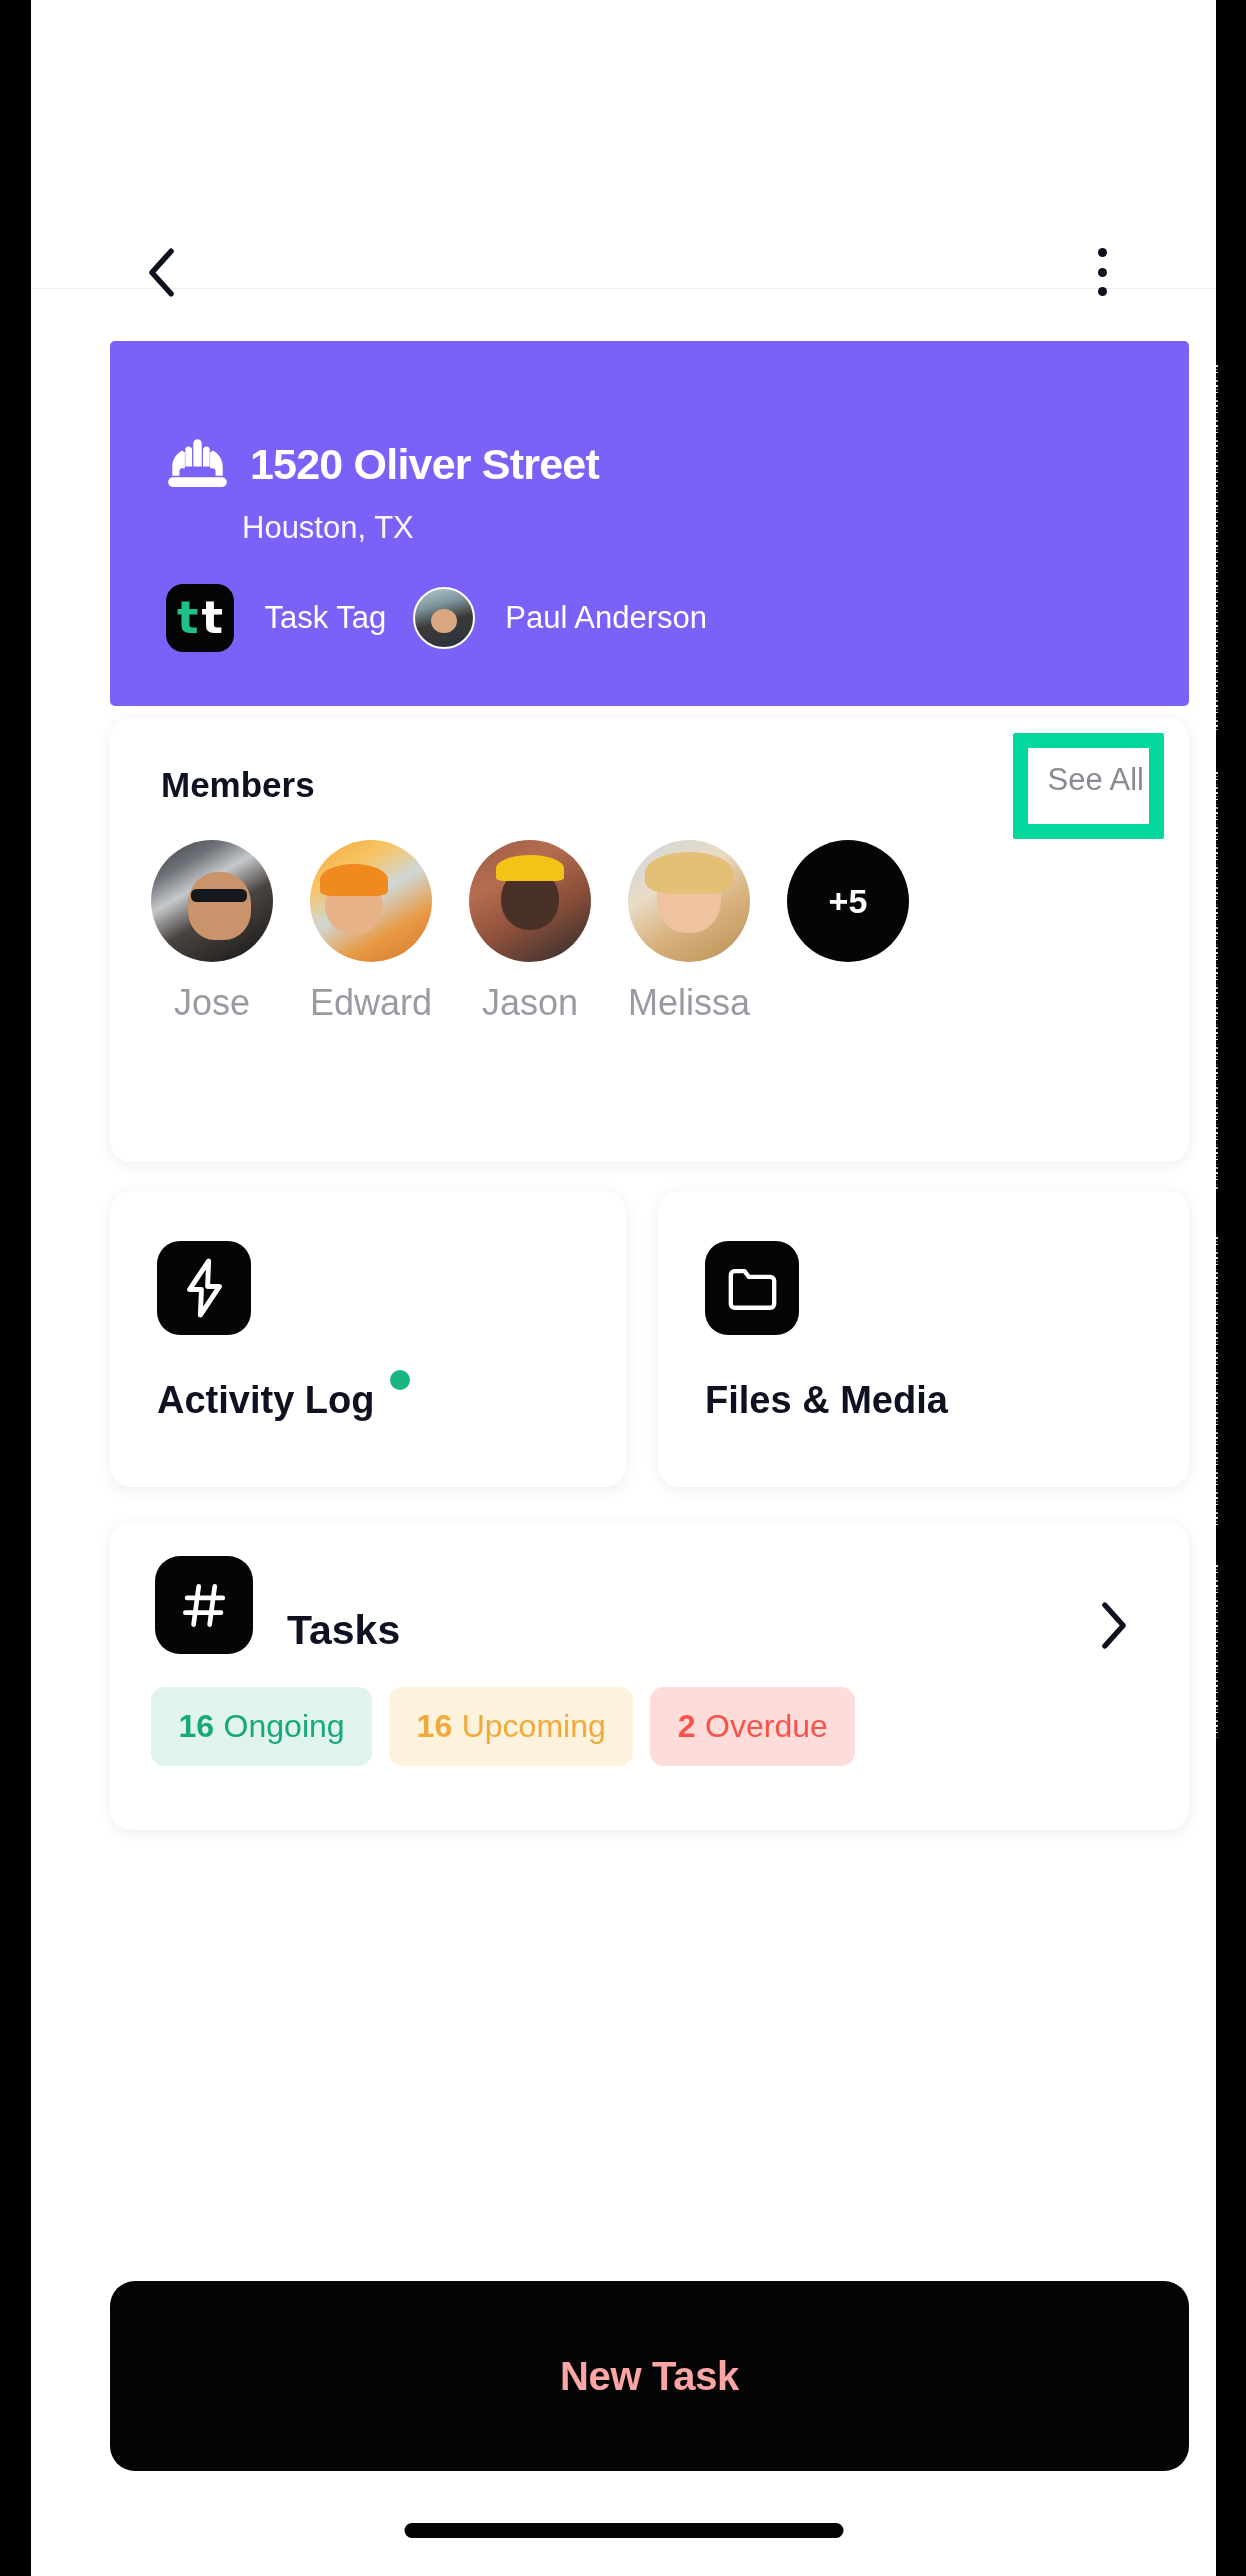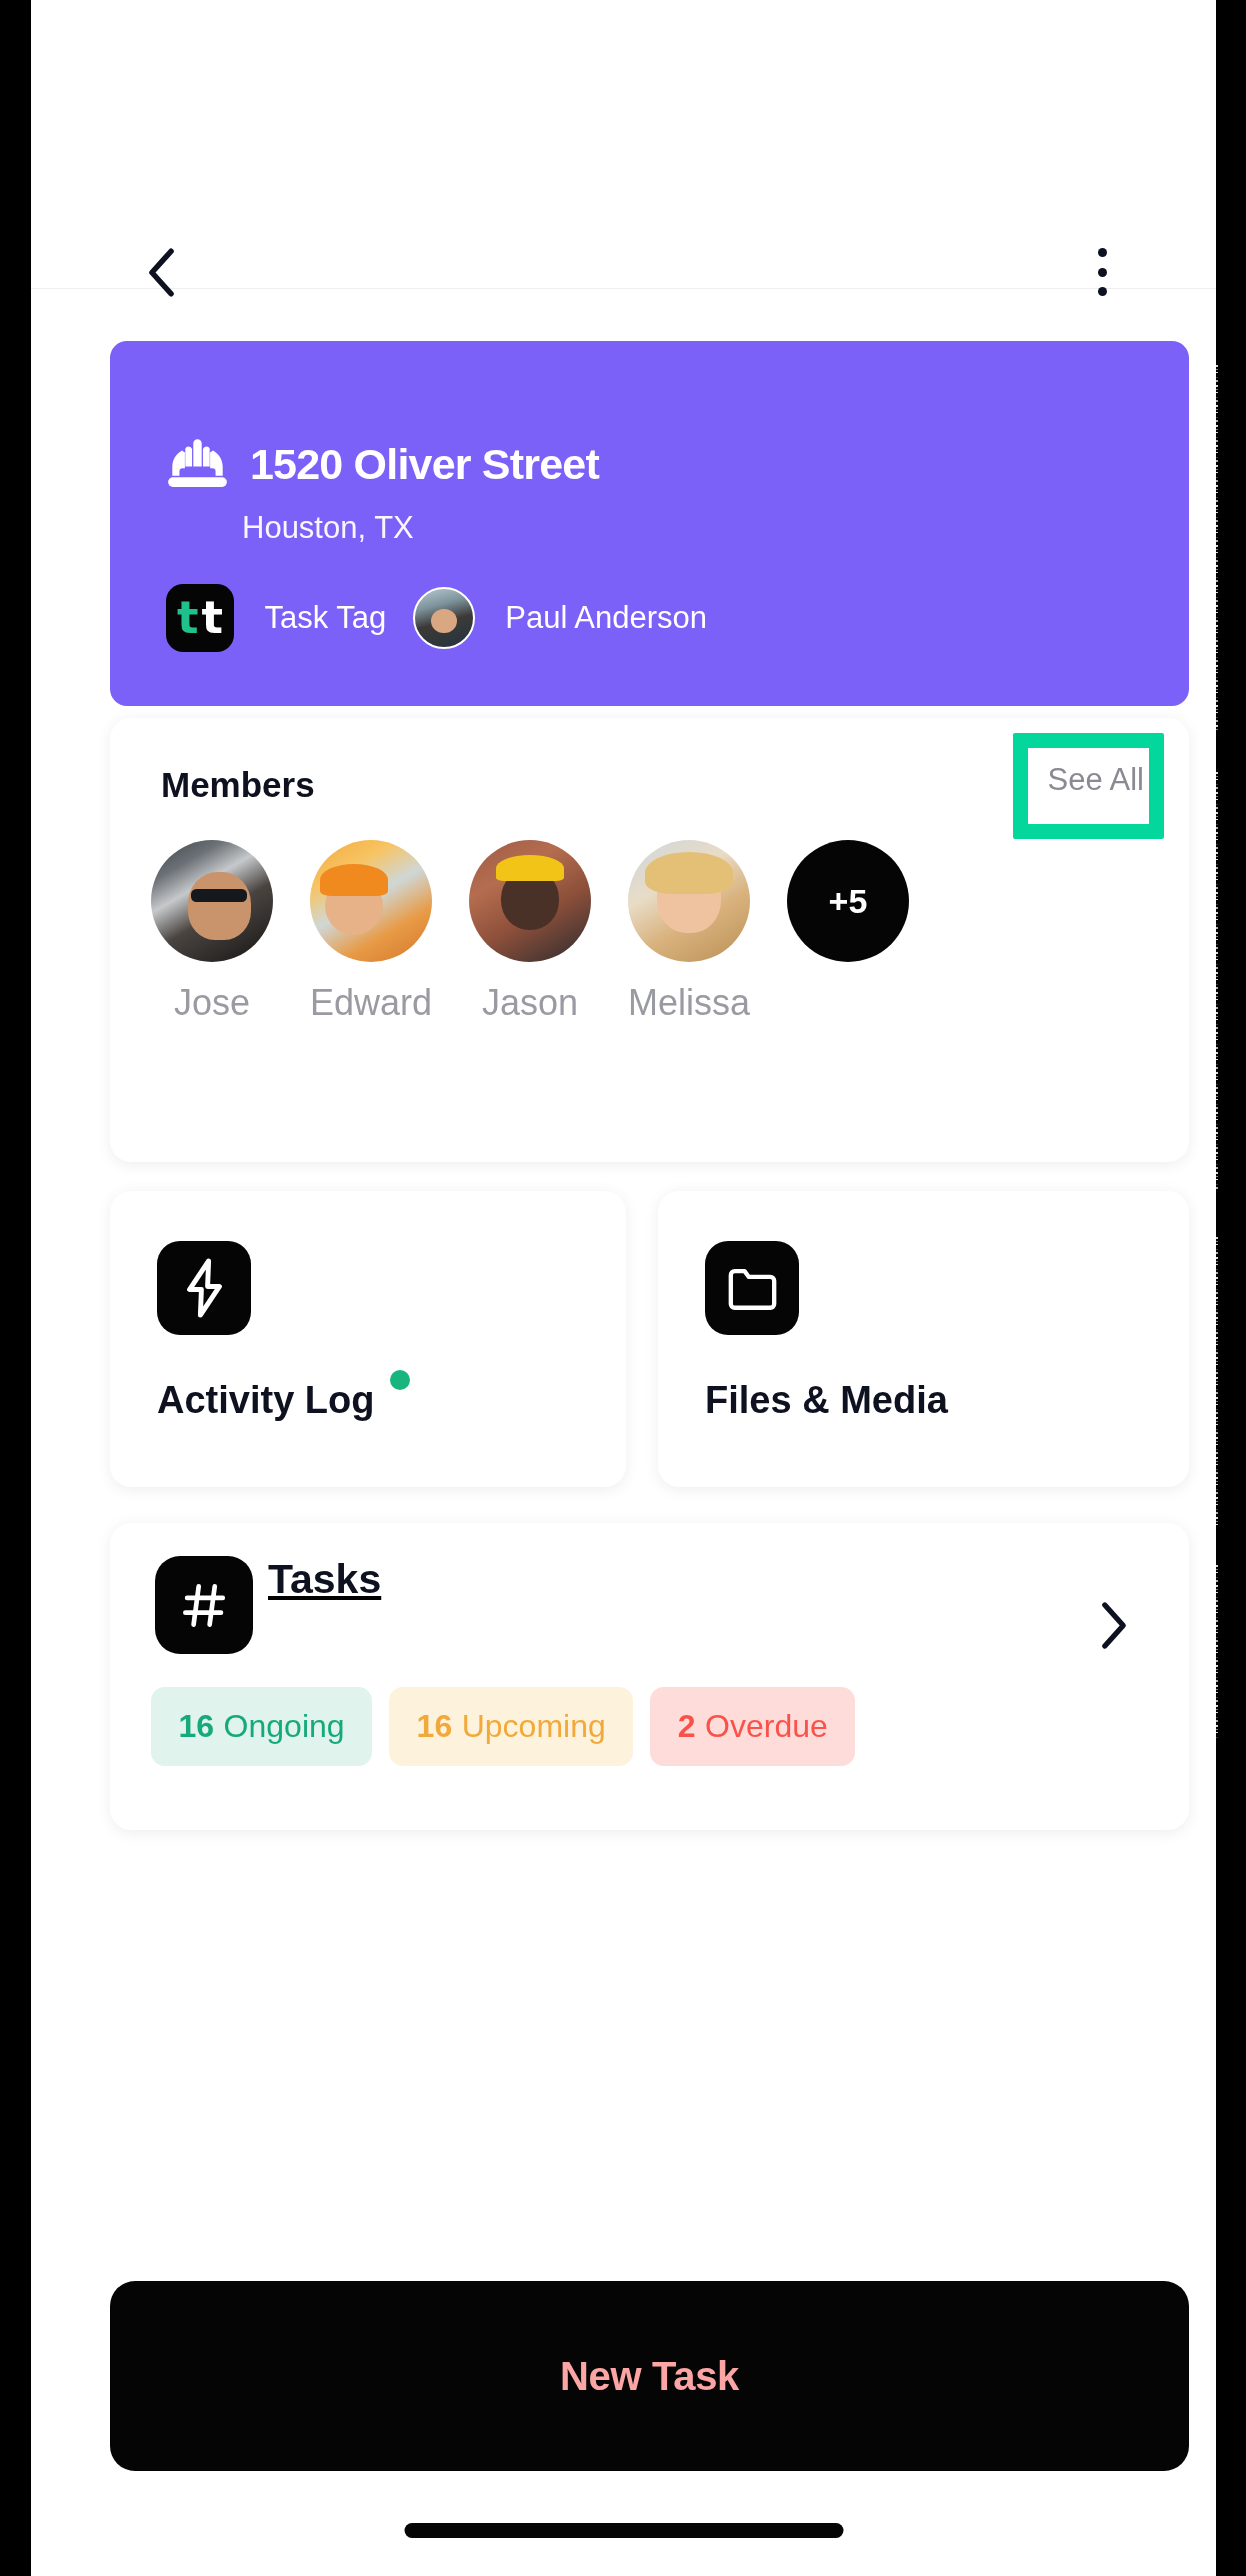--- a/index.html
+++ b/index.html
@@ -58,21 +58,21 @@
   .page-title{ position:absolute; left:174px; top:174px; transform:translateY(-50%);
     font-size:42px; font-weight:700; color:#0E1220; letter-spacing:-0.8px; }
   .kebab{ position:absolute; right:95px; top:174px; transform:translateY(-50%);
     width:37px; height:74px; display:flex; flex-direction:column; align-items:center;
     justify-content:center; gap:10.6px; }
   .kebab i{ width:9px; height:9px; border-radius:50%; background:#0E1220; display:block; }
 
   
   .project-card{
     position:absolute; left:79px; top:341px; width:1079px; height:365px;
-    background:#7B61F8; border-radius:17px; color:#fff;
+    background:#7B61F8; border-radius:5px; color:#fff;
   }
   .proj-head{ position:absolute; left:56px; top:95px; display:flex; align-items:center; gap:21px; }
   .proj-name{ font-size:43px; font-weight:700; letter-spacing:-0.8px; }
   .proj-city{ position:absolute; left:132px; top:169px; font-size:31px; font-weight:400; opacity:.95; }
   .proj-meta{ position:absolute; left:56px; top:243px; display:flex; align-items:center; gap:26.4px; }
   .tt-logo{ width:68px; height:68px; border-radius:17px; background:#050505;
     display:flex; align-items:center; justify-content:center; gap:3.2px; }
   .tt-logo .t{ font-size:45px; font-weight:700; line-height:.8; font-family:"DejaVu Sans", sans-serif; }
   .tt-logo .t.g{ color:#1FC08C; }
   .tt-logo .t.w{ color:#FFFFFF; }
@@ -123,21 +123,21 @@
   .tile{ height:296px; }
   .tile-activity{ left:79px; top:1191px; width:516px; }
   .tile-files{ left:627px; top:1191px; width:531px; }
   .tile-icon{ position:absolute; left:47px; top:50px; width:94px; height:94px;
     border-radius:23px; background:#050505; display:flex; align-items:center; justify-content:center; }
   .tile-label{ position:absolute; left:47px; top:188px; font-size:38px; font-weight:700; color:#0E1220; }
   .tile-dot{ position:absolute; width:20px; height:20px; border-radius:50%; background:#19B57F; }
 
   
   .tasks-card{ left:79px; top:1523px; width:1079px; height:307px; }
-  .tasks-head{ position:absolute; left:45px; top:33px; display:flex; align-items:flex-start; gap:15px;text-decoration:underline; }
+  .tasks-head{ position:absolute; left:45px; top:33px; display:flex; align-items:flex-end; gap:34px; }
   .tasks-icon{ width:98px; height:98px; border-radius:25px; background:#050505;
     display:flex; align-items:center; justify-content:center; }
   .tasks-label{ font-size:41px; font-weight:700; color:#0E1220; }
   .tasks-chevron{ position:absolute; right:61px; top:78px; }
   .chips{ position:absolute; left:41px; top:164px; display:flex; gap:17px; }
   .chip{ height:79px; border-radius:13.7px; display:flex; align-items:center;
     padding:0 27.5px; font-size:32px; font-weight:400; }
   .chip b{ font-weight:700; margin-right:9.5px; }
 
   

